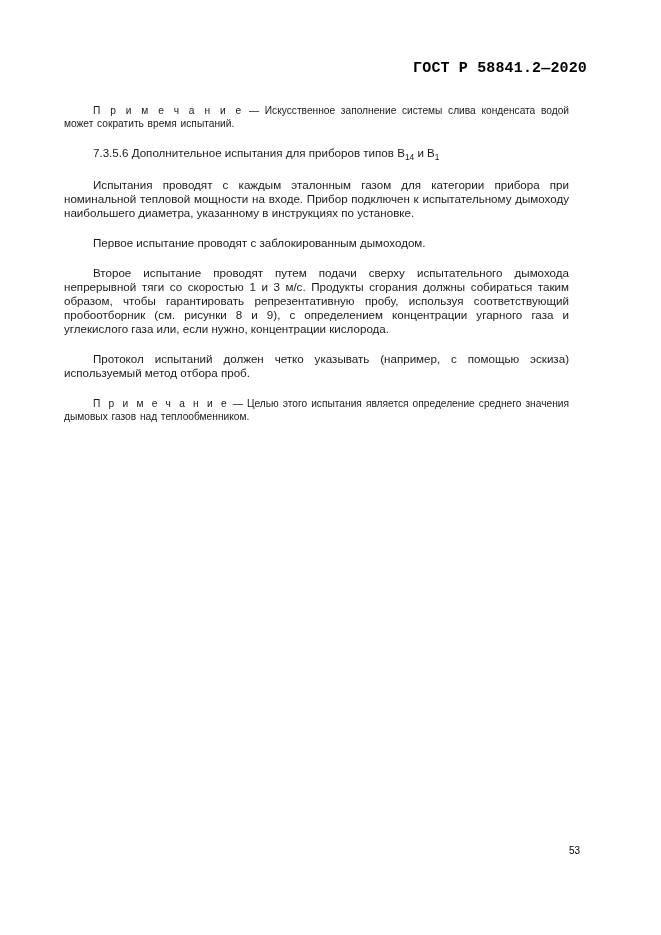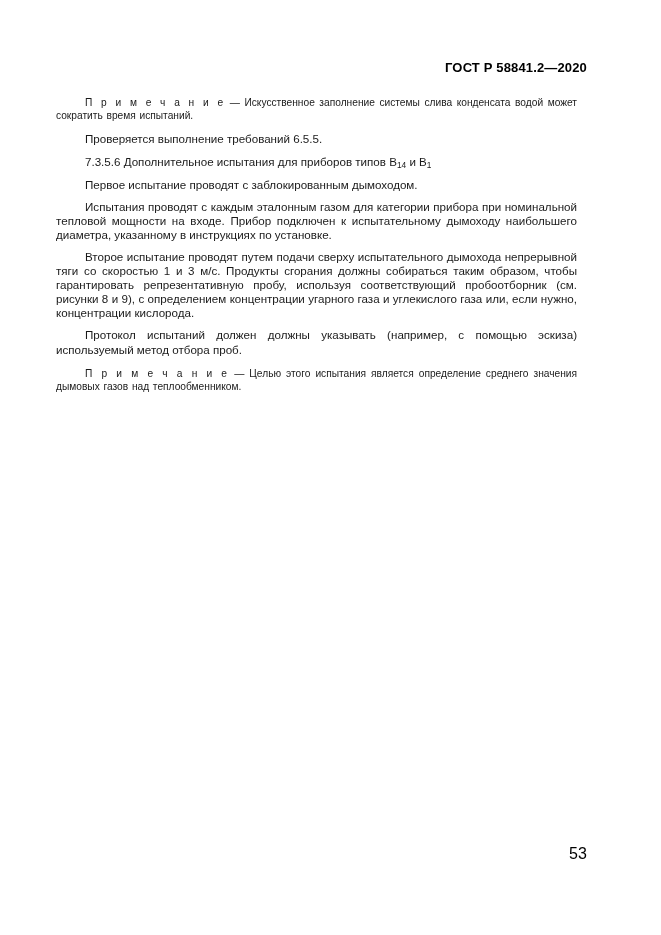--- a/index.html
+++ b/index.html
@@ -20,37 +20,38 @@
     position: absolute;
     inset: 0;
     background: #ffffff;
   }
 
   
   .doc-header {
     position: absolute;
     top: 60px;
     right: 74px;
-    font-size: 13px;
+    font-size: 15px;
     font-weight: bold;
     letter-spacing: 0.15px;
     color: #000000;
     white-space: nowrap;
+    font-family: Liberation Mono, monospace;
   }
 
   
   .content {
     position: absolute;
     top: 88px;
     left: 48px;
     width: 537px;
   }
 
   p {
-    margin: 8px;
+    margin: 16px;
     text-align: justify;
     text-justify: inter-word;
   }
 
   
   .body-par {
     font-size: 11.6px;
     line-height: 14.1px;
     text-indent: 29px;
     hyphens: manual;
@@ -77,46 +78,45 @@
     position: relative;
     top: 2.4px;
     letter-spacing: 0;
   }
 
   
   .folio {
     position: absolute;
     left: 569px;
     top: 845px;
-    font-size: 16px;
+    font-size: 10px;
     color: #000000;
   }
 </style>
 </head>
 <body>
 
 <div class="page">
 
   <div class="doc-header">ГОСТ Р 58841.2—2020</div>
 
   <div class="content">
 
     <p class="note-par gap-note-after"><span class="note-label">П р и м е ч а н и е</span><span> — </span><span>Искусственное заполнение системы слива конденсата водой может сократить время испытаний.</span></p>
 
-    <p class="body-par">Проверяется выполнение требований 6.5.5.</p>
 
     <p class="body-par"><span>7.3.5.6</span><span> Дополнительное испытания для приборов типов B</span><sub>14</sub><span> и B</span><sub>1</sub></p>
 
+    <p class="body-par">Испытания проводят с каждым эталонным газом для категории прибора при номинальной тепловой мощности на входе. Прибор подключен к испытательному дымоходу наибольшего диаметра, указанному в инструкциях по установке.</p>
+
     <p class="body-par">Первое испытание проводят с заблокированным дымоходом.</p>
-
-    <p class="body-par">Испытания проводят с каждым эталонным газом для категории прибора при номинальной тепловой мощности на входе. Прибор подключен к испытательному дымоходу наибольшего диаметра, указанному в инструкциях по установке.</p>
 
     <p class="body-par">Второе испытание проводят путем подачи сверху испытательного дымохода непрерывной тяги со скоростью 1 и 3 м/с. Продукты сгорания должны собираться таким образом, чтобы гарантировать репрезентативную пробу, используя соответствующий пробоотборник (см. рисунки 8 и 9), с определением концентрации угарного газа и углекислого газа или, если нужно, концентрации кислорода.</p>
 
-    <p class="body-par gap-after-note-block">Протокол испытаний должен должны указывать (например, с помощью эскиза) используемый метод отбора проб.</p>
+    <p class="body-par gap-after-note-block">Протокол испытаний должен четко указывать (например, с помощью эскиза) используемый метод отбора проб.</p>
 
     <p class="note-par gap-note-after"><span class="note-label">П р и м е ч а н и е</span><span> — </span><span>Целью этого испытания является определение среднего значения дымовых газов над теплообменником.</span></p>
 
 
 
   </div>
 
   <div class="folio">53</div>
 
 </div>

